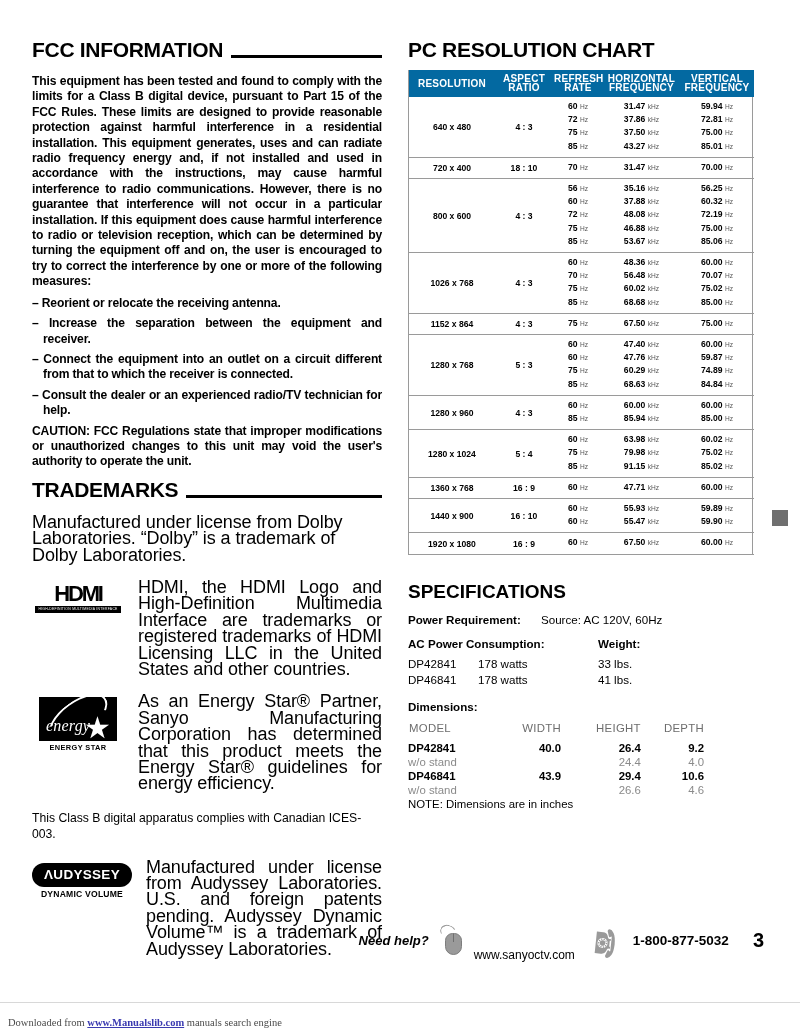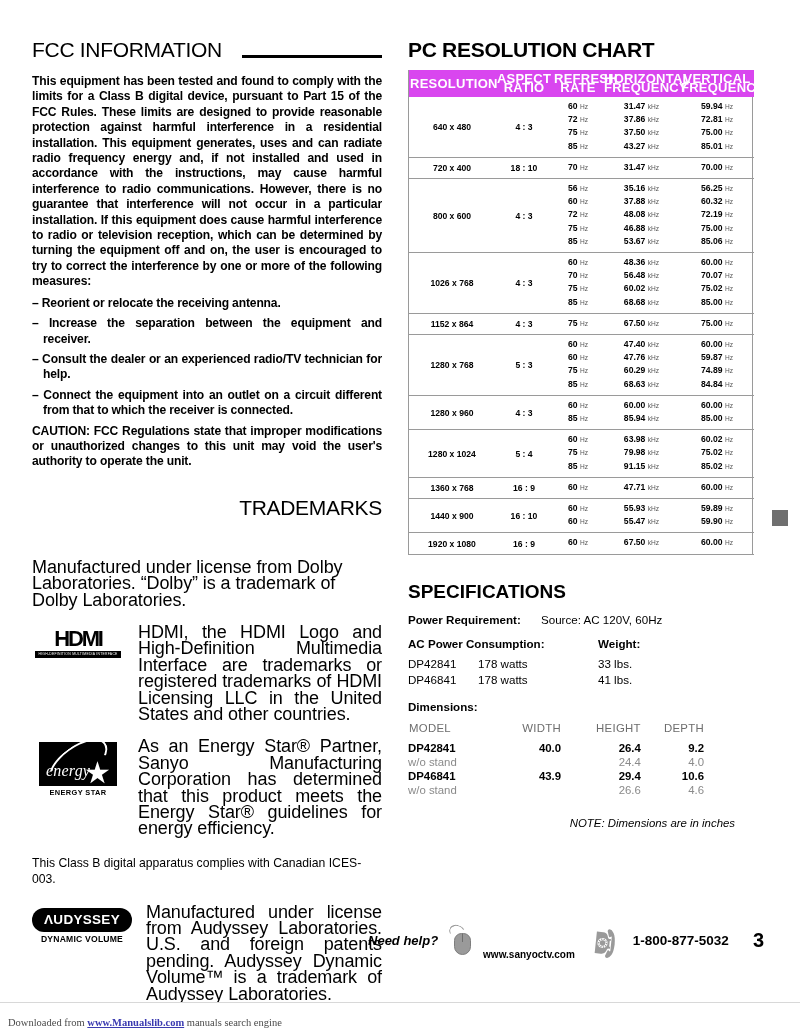--- a/index.html
+++ b/index.html
@@ -13,22 +13,22 @@
     overflow: hidden;
   }
   .page { position: relative; width: 800px; height: 1036px; }
 
   
   .col-left  { position: absolute; left: 32px;  top: 38px; width: 350px; }
   .col-right { position: absolute; left: 408px; top: 38px; width: 345px; }
 
   
   .h-rule {
-    font-size: 21px; font-weight: normal; letter-spacing: -0.3px;
-    display: flex; align-items: flex-end; gap: 20px;
+    font-size: 21px; font-weight: bold; letter-spacing: -0.3px;
+    display: flex; align-items: flex-end; gap: 8px;
     margin: 0 0 12px 0; white-space: nowrap;
   }
   .h-rule .rule-line {
     flex: 1 1 auto; border-bottom: 3px solid #000; margin-bottom: 4px; height: 0;
   }
   .h-plain {
     font-size: 21px; font-weight: bold; letter-spacing: -0.3px; margin: 0 0 8px 0;
   }
 
   
@@ -108,21 +108,21 @@
     color: #000; font-size: 8.6px; font-weight: bold; text-align: center;
     letter-spacing: 0.2px; margin-top: 2px;
   }
 
   
   table.pcres {
     border-collapse: collapse; width: 345px; margin-top: 6px;
     table-layout: fixed;
   }
   table.pcres th {
-    background: #d946ef; color: #fff; font-size: 13px; font-weight: bold;
+    background: #0369a1; color: #fff; font-size: 10px; font-weight: bold;
     letter-spacing: 0.25px; text-align: center; padding: 4px 1px 5px 1px;
     line-height: 9px; border: none;
   }
   table.pcres td {
     border-bottom: 1px solid #9a9a9a; vertical-align: middle;
     font-size: 8.6px; font-weight: bold; text-align: center;
     padding: 0; height: 100%;
   }
   table.pcres tr:last-child td { border-bottom: 1px solid #9a9a9a; }
   .cell-res, .cell-ar { font-size: 8.6px; font-weight: bold; }
@@ -145,22 +145,22 @@
   table.dims th {
     text-align: left; font-weight: normal; color: #6d6d6d; font-size: 11.4px;
     padding-bottom: 7px; letter-spacing: 0.3px;
   }
   table.dims td { padding: 1px 0 1px 0; }
   table.dims .num { text-align: right; padding-right: 22px; margin-top: 12px; }
   table.dims .numh { text-align: right; padding-right: 22px; }
   .row-main td { font-weight: bold; padding-top: 7px; }
   .row-sub td { color: #8a8a8a; font-weight: normal; }
   .note {
-    font-size: 11.4px; font-style: italic; text-align: right;
-    margin-top: 20px; padding-right: 18px;
+    font-size: 11.4px; text-align: left;
+    margin-top: 1px; padding-right: 18px;
   }
 
   
   .footer {
     position: absolute; left: 0; right: 0; top: 920px; height: 40px;
     display: flex; align-items: center; justify-content: flex-end;
     padding-right: 36px; gap: 0px;
   }
   .need-help {
     font-size: 13px; font-weight: bold; font-style: italic; margin-right: 11px;
@@ -173,21 +173,21 @@
   }
   .mouse-ic .split {
     position: absolute; left: 13px; top: 9px; width: 1px; height: 8px; background:#6e6e6e;
   }
   .mouse-ic .cord {
     position: absolute; left: 0px; top: 0px; width: 16px; height: 13px;
     border: 1.6px solid #9a9a9a; border-radius: 50%;
     border-right-color: transparent; border-bottom-color: transparent;
     transform: rotate(20deg);
   }
-  .site { font-size: 10px; font-weight: bold; margin-right: 14px; margin-top: 29px; }
+  .site { font-size: 12px; font-weight: normal; margin-right: 14px; margin-top: 29px; }
   .phone-ic { width: 34px; height: 28px; position: relative; margin-right: 10px; }
   .phone-ic .handset {
     position: absolute; left: 3px; top: 2px; width: 26px; height: 24px;
     color: #9a9a9a; font-size: 26px; line-height: 24px;
     transform: rotate(96deg);
   }
   .tel { font-size: 13.5px; font-weight: bold; margin-right: 24px; }
   .pageno { font-size: 20px; font-weight: bold; }
 
   .edge-tab {
@@ -216,27 +216,27 @@
     <div class="h-rule">
       <span>FCC INFORMATION</span>
       <span class="rule-line"></span>
     </div>
 
     <div class="fcc-body">
       <p>This equipment has been tested and found to comply with the limits for a Class B digital device, pursuant to Part 15 of the FCC Rules.  These limits are designed to provide reasonable protection against harmful interference in a residential installation.  This equipment generates, uses and can radiate radio frequency energy and, if not installed and used in accordance with the instructions, may cause harmful interference to radio communications.  However, there is no guarantee that interference will not occur in a particular installation.  If this equipment does cause harmful interference to radio or television reception, which can be determined by turning the equipment off and on, the user is encouraged to try to correct the interference by one or more of the following  measures:</p>
       <div class="bullets">
         <div class="bullet">– Reorient or relocate the receiving antenna.</div>
         <div class="bullet">– Increase the separation between the equipment and receiver.</div>
+        <div class="bullet">– Connect the equipment into an outlet on a circuit different from that to which the receiver is connected.</div>
         <div class="bullet">– Consult the dealer or an experienced radio/TV technician for help.</div>
-        <div class="bullet">– Connect the equipment into an outlet on a circuit different from that to which the receiver is connected.</div>
       </div>
       <p class="caution"><span>CAUTION</span><span>: FCC Regulations state that improper modifications or unauthorized changes to this unit may void the user's authority to operate the unit.</span></p>
     </div>
 
-    <div class="h-rule" style="margin-top:26px;flex-direction:column;">
+    <div class="h-rule" style="margin-top:8px;">
       <span>TRADEMARKS</span>
       <span class="rule-line"></span>
     </div>
 
     <div class="tm-plain">Manufactured under license from Dolby Laboratories. “Dolby” is a trademark of Dolby Laboratories.</div>
 
     <div class="tm-row">
       <div class="tm-logo">
         <div class="hdmi-logo">
           <div class="hdmi-word">HDMI</div>

